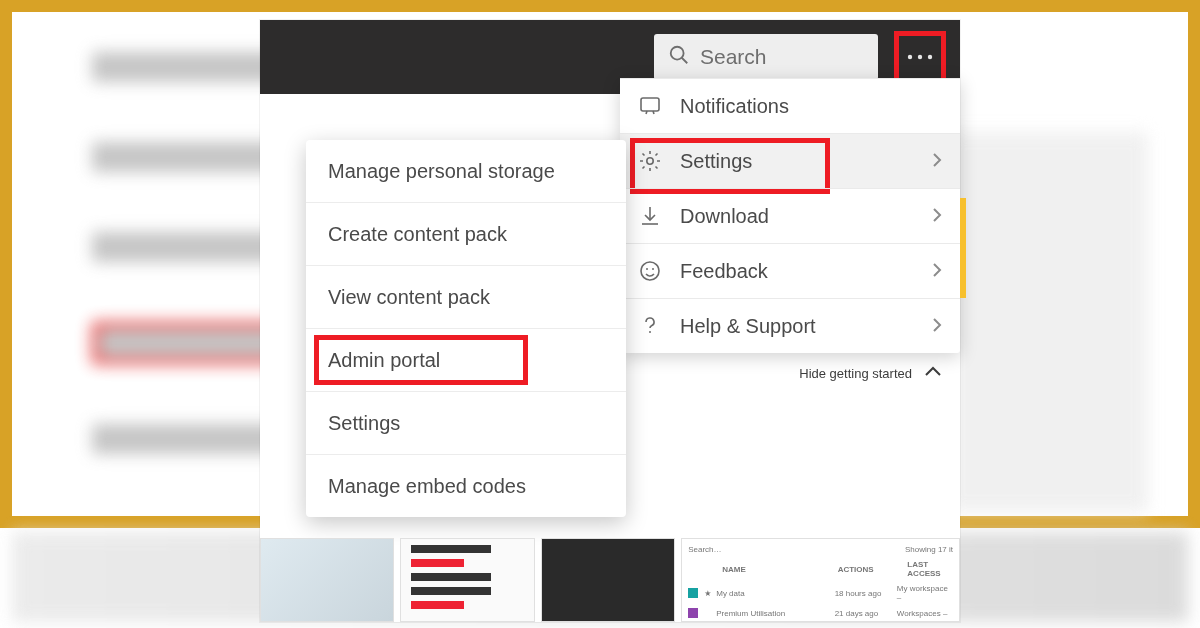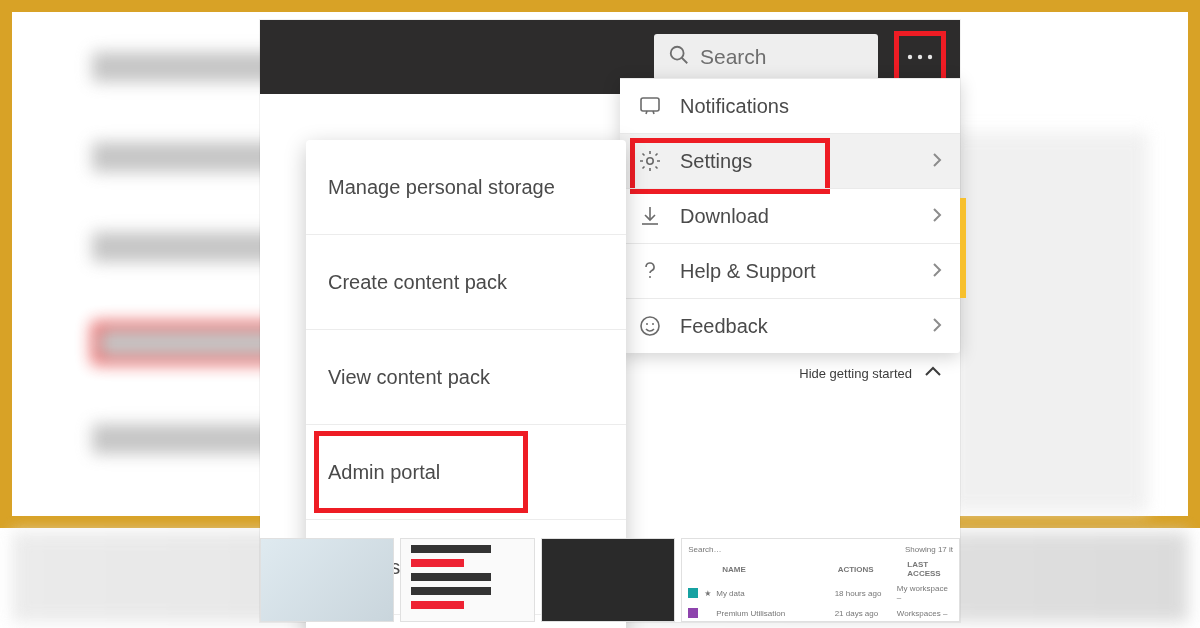--- a/index.html
+++ b/index.html
@@ -24,21 +24,21 @@
   .dd-item:first-child{border-top:none;}
   .dd-item .ico{width:24px;height:24px;display:flex;align-items:center;justify-content:center;color:#6b6b6b;}
   .dd-item .ico svg{width:24px;height:24px;fill:none;stroke:currentColor;stroke-width:1.6;}
   .dd-item .chev{margin-left:auto;color:#8c8c8c;}
   .dd-item .chev svg{width:10px;height:16px;fill:none;stroke:currentColor;stroke-width:2;}
   .dd-item.hover{background:#f1f1f1;}
   .dd-highlight{position:absolute;left:10px;top:4px;width:190px;height:46px;border:5px solid #ee1c24;pointer-events:none;}
   .dd-edge{position:absolute;right:-6px;top:120px;width:6px;height:100px;background:#f7c02d;}
   
   .submenu{position:absolute;left:46px;top:120px;width:320px;background:#fff;box-shadow:0 6px 22px rgba(0,0,0,.22);border-radius:4px;}
-  .sm-item{height:62px;display:flex;align-items:center;padding:16px 22px;font-size:20px;color:#4a4a4a;border-top:1px solid #ececec;position:relative;}
+  .sm-item{height:62px;display:flex;align-items:center;padding:0 22px;font-size:20px;color:#4a4a4a;border-top:1px solid #ececec;position:relative;}
   .sm-item:first-child{border-top:none;}
   .sm-highlight{position:absolute;left:8px;top:6px;right:98px;bottom:6px;border:5px solid #ee1c24;pointer-events:none;}
   
   .below{position:absolute;right:18px;top:346px;display:flex;align-items:center;gap:12px;color:#3c3c3c;font-size:13px;}
   .below svg{width:18px;height:12px;fill:none;stroke:#3c3c3c;stroke-width:2;}
   
   .content-strip{position:absolute;left:0;right:0;bottom:0;height:84px;display:flex;gap:6px;padding:0 0 0 0;}
   .tile{flex:1;background:#f3f3f3;border:1px solid #e0e0e0;}
   .tileA{background:linear-gradient(135deg,#dfeaf0,#c9d5dc);} 
   .tileB{background:#fafafa;}
@@ -135,42 +135,42 @@
         <span class="chev">
           <svg viewBox="0 0 10 16">
               <polyline points="2,2 8,8 2,14"></polyline>
             </svg>
         </span>
       </div>
 
       <div class="dd-item">
         <span class="ico">
           <svg viewBox="0 0 24 24">
-              <path d="M8 8a4 4 0 1 1 5.5 3.7c-1 .5-1.5 1.3-1.5 2.3"></path>
-              <circle cx="12" cy="18" r="1" fill="currentColor" stroke="none"></circle>
-            </svg>
-        </span>
-        <span>Help &amp; Support</span>
-        <span class="chev">
-          <svg viewBox="0 0 10 16">
-              <polyline points="2,2 8,8 2,14"></polyline>
-            </svg>
-        </span>
-      </div>
-
-      <div class="dd-item">
-        <span class="ico">
-          <svg viewBox="0 0 24 24">
               <circle cx="12" cy="12" r="9"></circle>
               <circle cx="9" cy="10" r="1" fill="currentColor" stroke="none"></circle>
               <circle cx="15" cy="10" r="1" fill="currentColor" stroke="none"></circle>
               <path d="M8 15c1.2 1.3 2.6 2 4 2s2.8-.7 4-2"></path>
             </svg>
         </span>
         <span>Feedback</span>
+        <span class="chev">
+          <svg viewBox="0 0 10 16">
+              <polyline points="2,2 8,8 2,14"></polyline>
+            </svg>
+        </span>
+      </div>
+
+      <div class="dd-item">
+        <span class="ico">
+          <svg viewBox="0 0 24 24">
+              <path d="M8 8a4 4 0 1 1 5.5 3.7c-1 .5-1.5 1.3-1.5 2.3"></path>
+              <circle cx="12" cy="18" r="1" fill="currentColor" stroke="none"></circle>
+            </svg>
+        </span>
+        <span>Help &amp; Support</span>
         <span class="chev">
           <svg viewBox="0 0 10 16">
               <polyline points="2,2 8,8 2,14"></polyline>
             </svg>
         </span>
       </div>
     </div>
 
     <div class="below">
       <span>Hide getting started</span>

